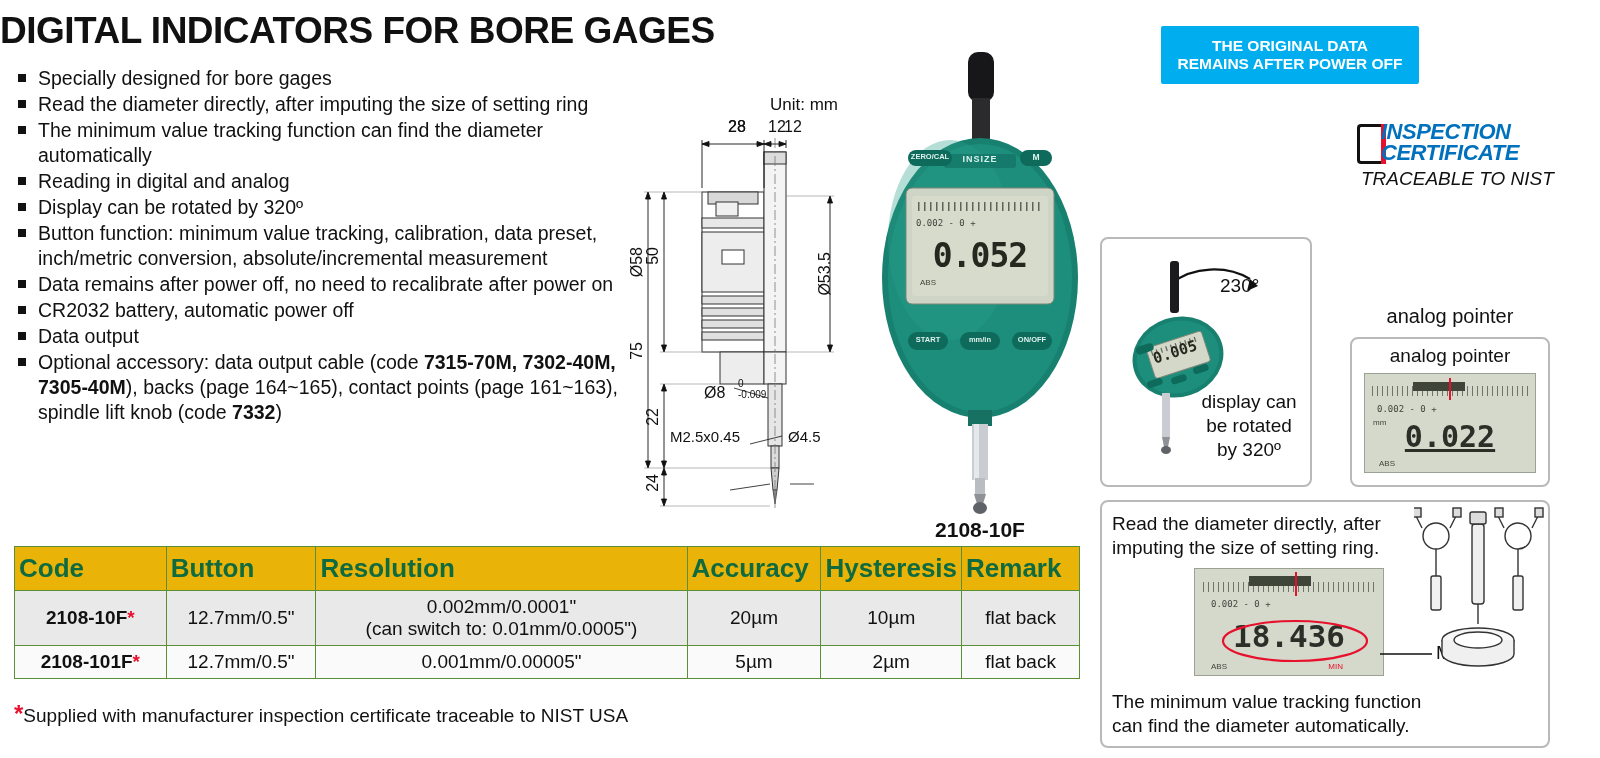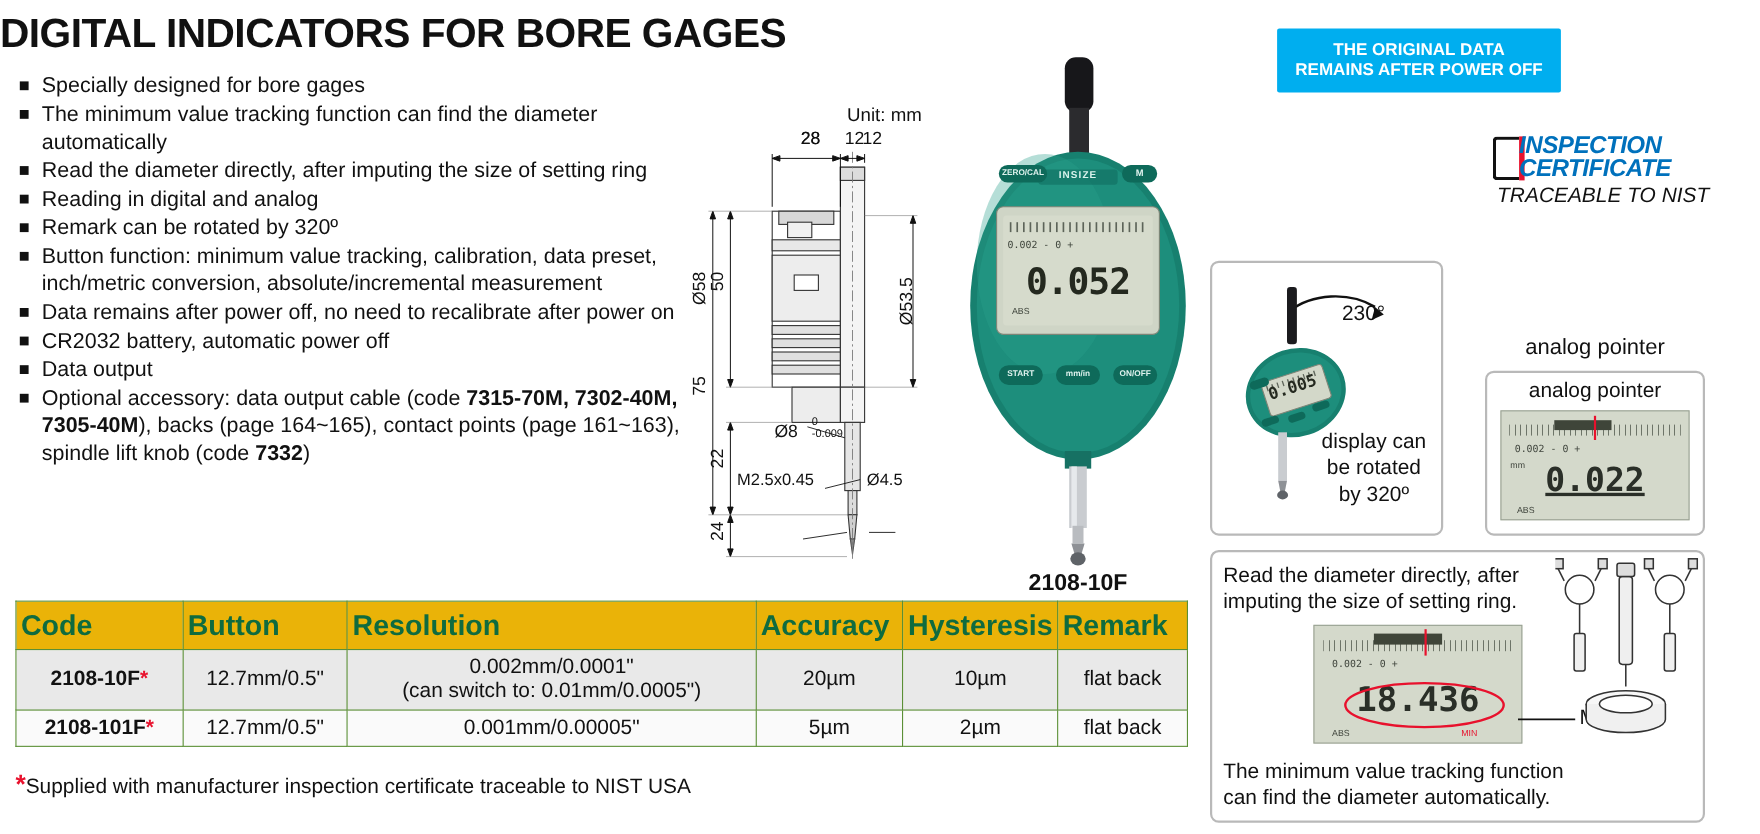--- a/index.html
+++ b/index.html
@@ -137,24 +137,24 @@
 </style>
 </head>
 <body>
 
 <div class="page">
 
   <div class="title">DIGITAL INDICATORS FOR BORE GAGES</div>
 
   <div class="bullets">
     <div class="bullet"><span class="sq"></span><span>Specially designed for bore gages</span></div>
+    <div class="bullet"><span class="sq"></span><span>Read the diameter directly, after imputing the size of setting ring</span></div>
     <div class="bullet"><span class="sq"></span><span>The minimum value tracking function can find the diameter automatically</span></div>
-    <div class="bullet"><span class="sq"></span><span>Read the diameter directly, after imputing the size of setting ring</span></div>
     <div class="bullet"><span class="sq"></span><span>Reading in digital and analog</span></div>
-    <div class="bullet"><span class="sq"></span><span>Remark can be rotated by 320º</span></div>
+    <div class="bullet"><span class="sq"></span><span>Display can be rotated by 320º</span></div>
     <div class="bullet"><span class="sq"></span><span>Button function: minimum value tracking, calibration, data preset, inch/metric conversion, absolute/incremental measurement</span></div>
     <div class="bullet"><span class="sq"></span><span>Data remains after power off, no need to recalibrate after power on</span></div>
     <div class="bullet"><span class="sq"></span><span>CR2032 battery, automatic power off</span></div>
     <div class="bullet"><span class="sq"></span><span>Data output</span></div>
     <div class="bullet"><span class="sq"></span><span>Optional accessory: data output cable (code <b>7315-70M,</b> <b>7302-40M, 7305-40M</b>), backs (page 164~165), contact points (page 161~163), spindle lift knob (code <b>7332</b>)</span></div>
   </div>
 
   <div class="banner" id="banner-power">
     <div>
       <div>THE ORIGINAL DATA</div>

